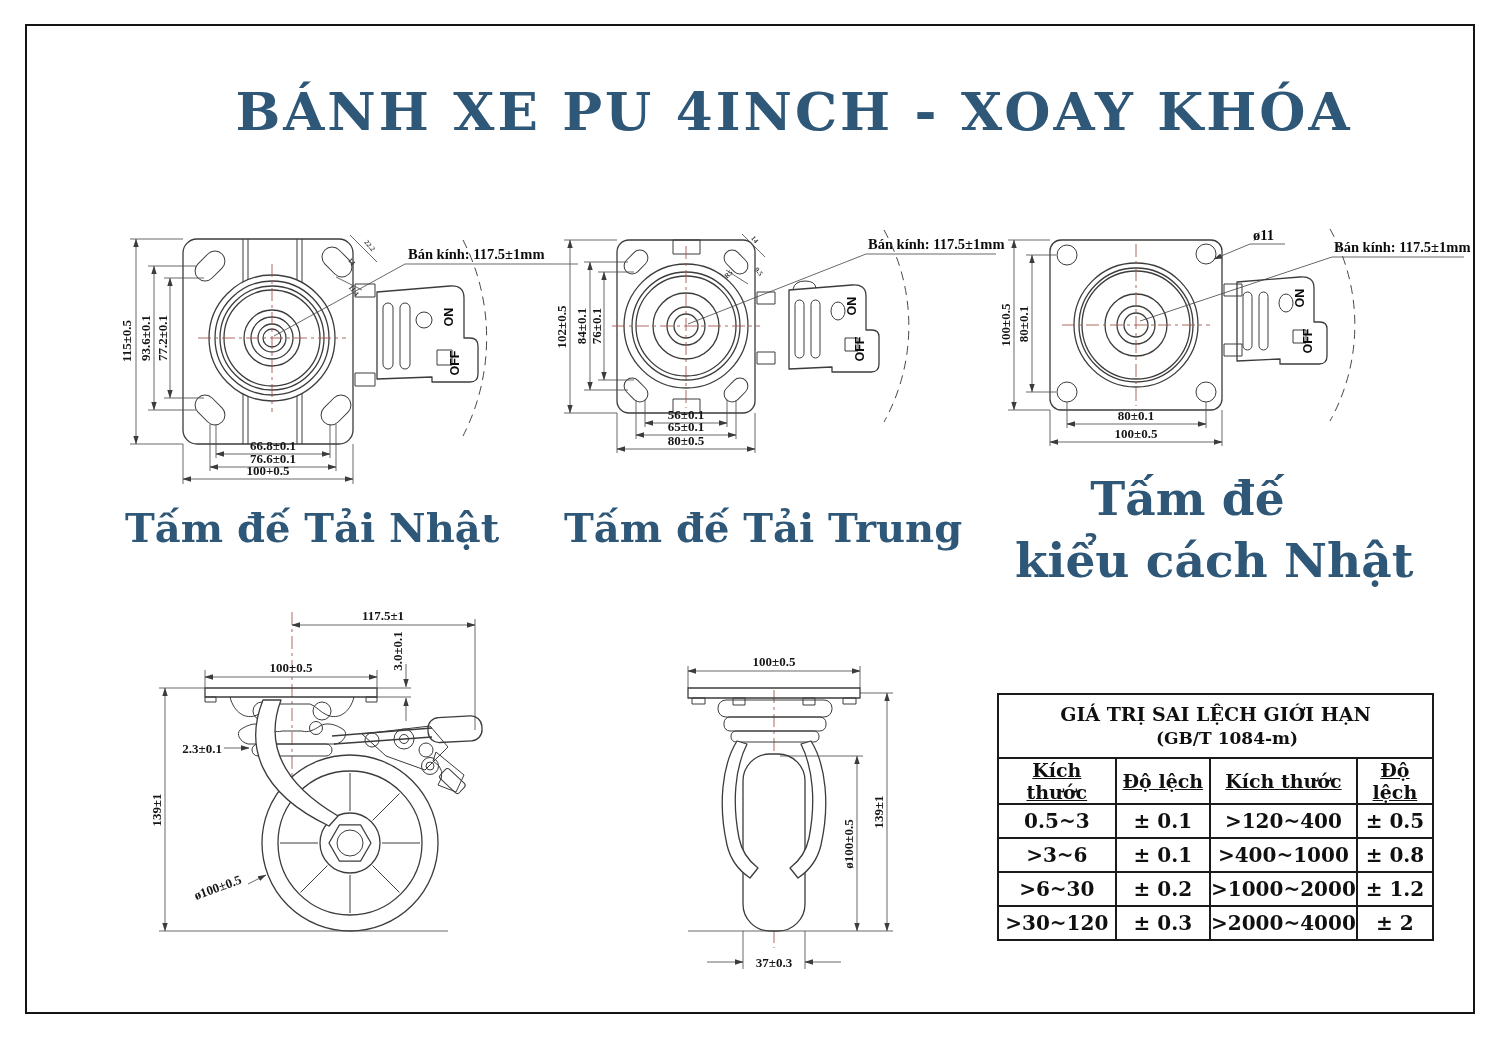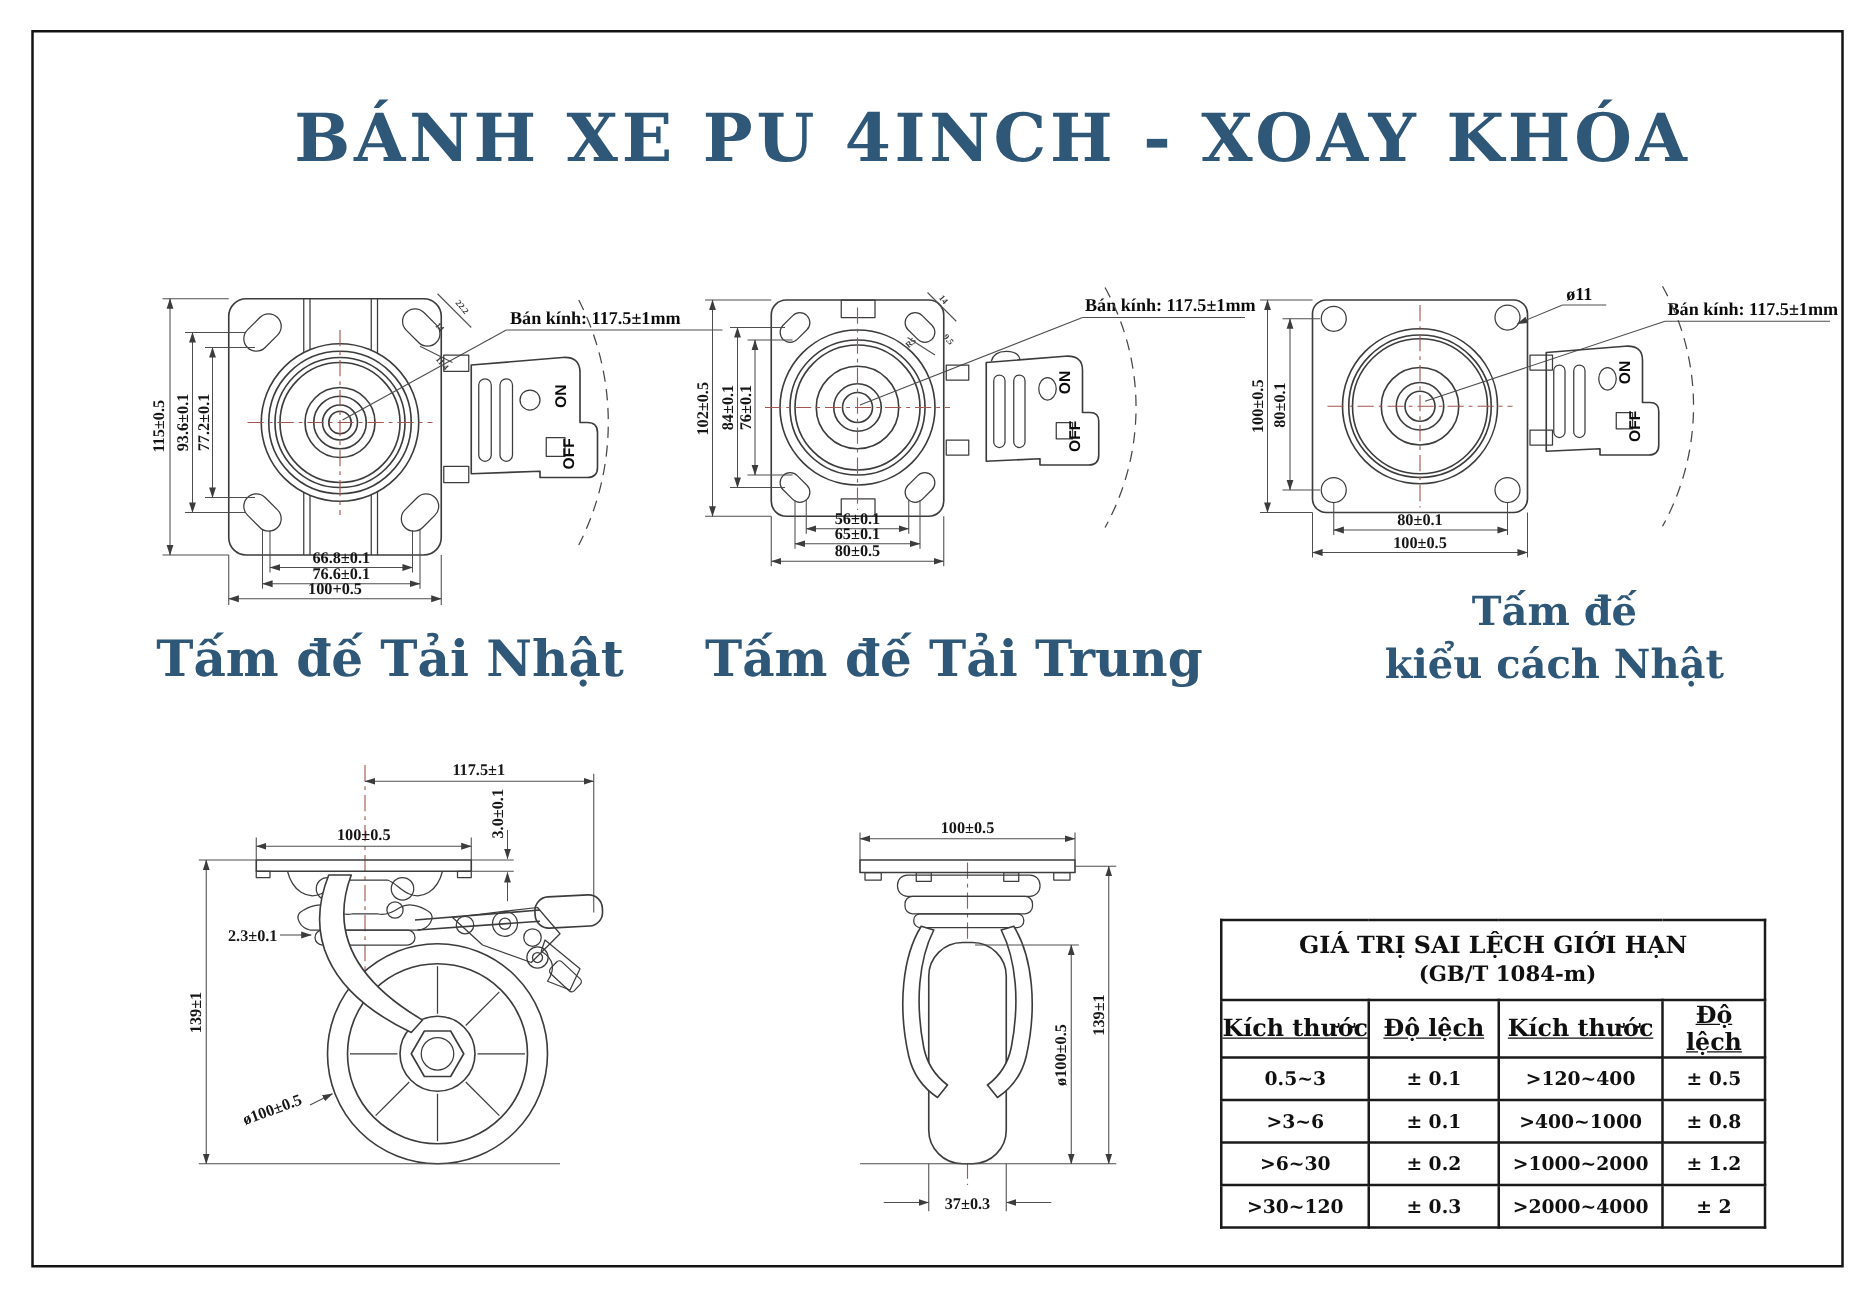--- a/index.html
+++ b/index.html
@@ -7,44 +7,44 @@
           font-family:"DejaVu Serif", serif; }
   .frame { position:absolute; left:25px; top:24px; width:1446px; height:986px;
            border:2px solid #141414; }
   .main-title { position:absolute; top:80px; left:0; width:1500px; text-align:center;
                 font-size:53px; font-weight:bold; letter-spacing:3px; color:#2e5778;
                 font-family:"DejaVu Serif", serif; white-space:nowrap;padding-left:44px; }
   .plate-label { position:absolute; color:#2e5778; font-weight:bold; text-align:center;
                  font-family:"DejaVu Serif", serif; white-space:nowrap; }
   #label-heavy  { left:125px; top:504px; width:340px; font-size:40px; }
   #label-medium { left:564px; top:504px; width:340px; font-size:40px; }
-  #label-japan  { left:1071px; top:468px; width:345px; font-size:32px; line-height:1.32; }
+  #label-japan  { left:1015px; top:468px; width:345px; font-size:47px; line-height:1.32; }
 
   svg#art { position:absolute; left:0; top:0; }
   #art * { fill:none; stroke:#3c3c3c; stroke-width:1.3; stroke-linejoin:round; }
   #art .thin { stroke-width:1; }
   #art .dim  { stroke:#4e4e4e; stroke-width:0.85; }
   #art .cl   { stroke:#a3574f; stroke-width:0.9; stroke-dasharray:13 4 3 4; }
   #art .arc  { stroke:#474747; stroke-width:1; stroke-dasharray:9 6; }
   #art .white{ fill:#ffffff; }
   #art text  { stroke:none; }
   #art .dimtxt { font:bold 13px "Liberation Serif", serif; fill:#161616; }
   #art .note   { font:bold 14.5px "Liberation Serif", serif; fill:#0c0c0c; }
   #art .tiny   { font:bold 7px "Liberation Serif", serif; fill:#3a3a3a; }
   #art .onoff  { font:bold 12.5px "Liberation Sans", sans-serif; fill:#0c0c0c; }
   #art marker path { fill:#3c3c3c; stroke:none; }
 
-  .tol-table { position:absolute; left:976px; top:693px; width:437px;
-               border-collapse:collapse; color:#101010;margin-top:42px; }
+  .tol-table { position:absolute; left:997px; top:693px; width:437px;
+               border-collapse:collapse; color:#101010; }
   .tol-table th, .tol-table td { border:2px solid #1a1a1a; text-align:center;
                font-weight:bold; padding:0; }
   .tol-table .title-cell { height:62px; font-size:19px; line-height:1.35; }
   .tol-table .title-cell .sub { font-size:17px;padding-left:23px; }
   .tol-table th.hdr { height:30px; font-size:19px;text-decoration:underline; }
-  .tol-table td { height:32px; font-size:15px; }
+  .tol-table td { height:32px; font-size:20px; }
   .c1{width:119px;} .c2{width:105px;} .c3{width:131px;} .c4{width:82px;}
 </style>
 </head>
 <body>
 
 <div class="page">
   <div class="frame"></div>
 
   <div class="main-title">BÁNH XE PU 4INCH - XOAY KHÓA</div>
 

